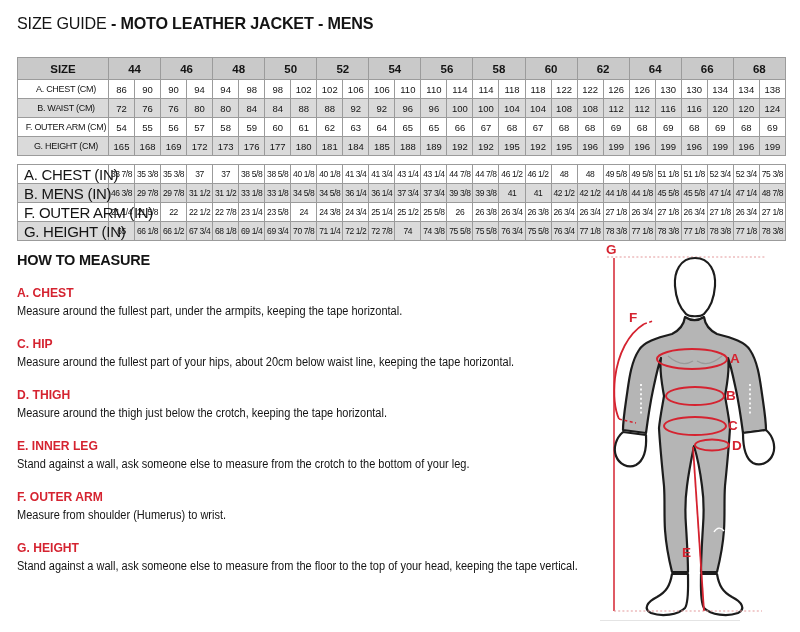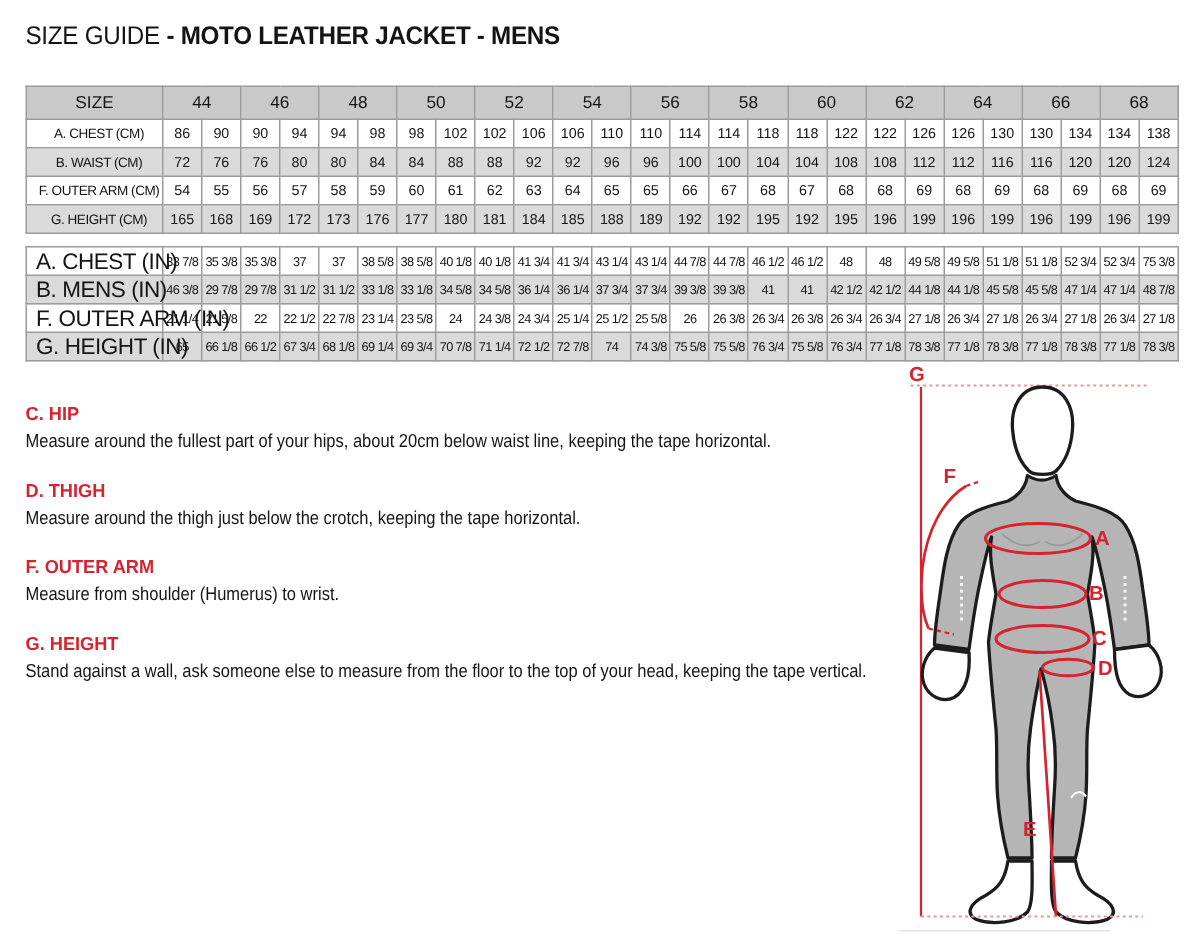--- a/index.html
+++ b/index.html
@@ -26,21 +26,21 @@
   table.size-table{
     position:absolute;left:17px;top:57px;width:769px;
     border-collapse:collapse;table-layout:fixed;
   }
   .size-table col.label-col{width:91px;}
   .size-table th,.size-table td{
     border:1px solid var(--table-border);text-align:center;padding:0;
     overflow:visible;white-space:nowrap;
   }
   .size-table thead th{
-    background:var(--table-header-bg);font-size:11.5px;font-weight:400;height:22px;
+    background:var(--table-header-bg);font-size:11.5px;font-weight:700;height:22px;
   }
   .size-table tbody td{font-size:9.5px;height:19px;}
   .size-table td.row-label{
     text-align:center;padding-left:6px;font-weight:400;font-size:9px;letter-spacing:-0.3px;
   }
   .size-table tr.stripe td{background:var(--row-stripe-bg);}
   .size-table tr.in-row td{font-size:8.5px;letter-spacing:-0.4px;}
   .size-table tr.in-row td.row-label{font-size:15px;letter-spacing:-0.3px;}
   .size-table tr.spacer td{border:none;height:9px;background:#fff;}
 
@@ -359,27 +359,36 @@
         <td>78 3/8</td>
         <td>77 1/8</td>
         <td>78 3/8</td>
         <td>77 1/8</td>
         <td>78 3/8</td>
       </tr>
     </tbody>
   </table>
 
 <div class="measure">
+  <h2>HOW TO MEASURE</h2>
+  <div class="m-section">
+    <span class="lbl">A. CHEST</span><br>
+    <span class="txt">Measure around the fullest part, under the armpits, keeping the tape horizontal.</span>
+  </div>
   <div class="m-section">
     <span class="lbl">C. HIP</span><br>
     <span class="txt">Measure around the fullest part of your hips, about 20cm below waist line, keeping the tape horizontal.</span>
   </div>
   <div class="m-section">
     <span class="lbl">D. THIGH</span><br>
     <span class="txt">Measure around the thigh just below the crotch, keeping the tape horizontal.</span>
+  </div>
+  <div class="m-section">
+    <span class="lbl">E. INNER LEG</span><br>
+    <span class="txt">Stand against a wall, ask someone else to measure from the crotch to the bottom of your leg.</span>
   </div>
   <div class="m-section">
     <span class="lbl">F. OUTER ARM</span><br>
     <span class="txt">Measure from shoulder (Humerus) to wrist.</span>
   </div>
   <div class="m-section">
     <span class="lbl">G. HEIGHT</span><br>
     <span class="txt">Stand against a wall, ask someone else to measure from the floor to the top of your head, keeping the tape vertical.</span>
   </div>
 </div>

